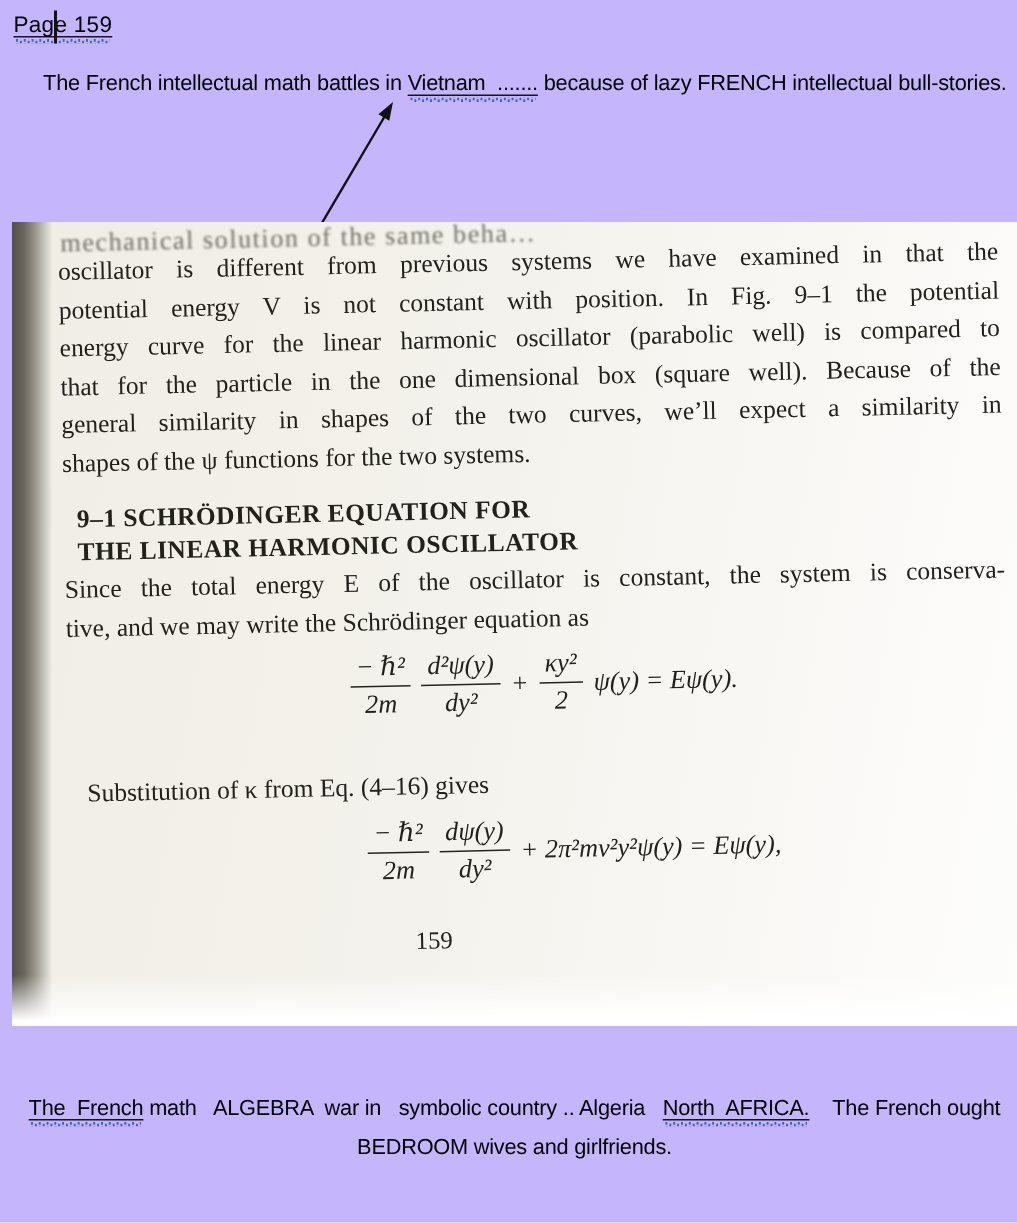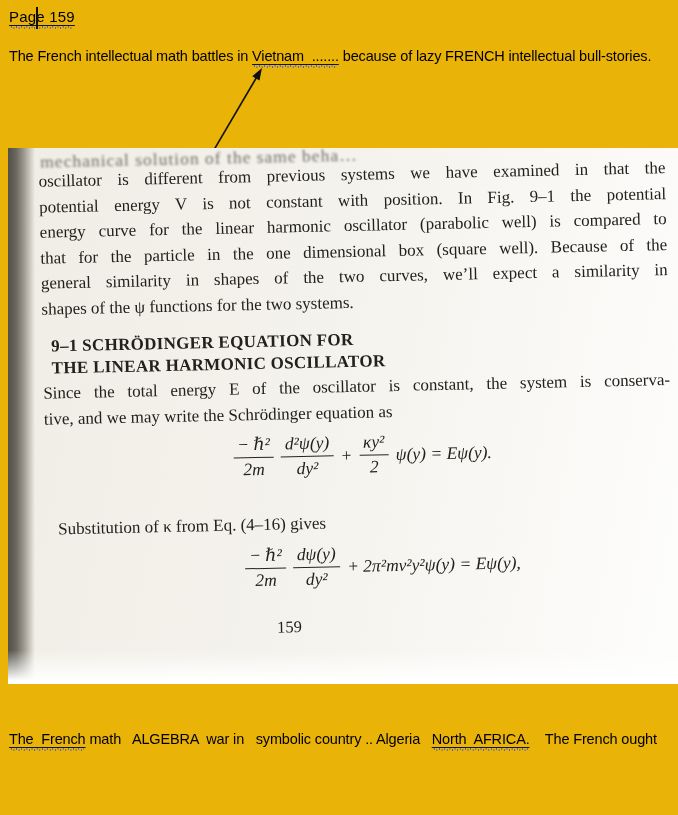--- a/index.html
+++ b/index.html
@@ -1,24 +1,24 @@
 <!DOCTYPE html>
 <html><head>
 <meta charset="utf-8">
 <style>
   html,body{margin:0;padding:0;background:#fff;}
-  .page{position:relative;width:678px;height:815px;background:#eab308;overflow:hidden;
+  .page{position:relative;width:678px;height:815px;background:#c4b5fd;overflow:hidden;
         font-family:"Liberation Sans","DejaVu Sans",sans-serif;color:#000;}
 
   
   .title{position:absolute;left:9px;top:8px;font-size:15px;letter-spacing:.2px;width:fit-content;}
   .caret{position:absolute;left:36px;top:7px;width:1.6px;height:22px;background:#111;}
-  .intro{position:absolute;left:9px;top:48px;width:662px;margin:0;font-size:14.5px;letter-spacing:-.15px;white-space:pre;}
+  .intro{position:absolute;left:9px;top:48px;width:662px;margin:0;font-size:14.5px;letter-spacing:-.15px;white-space:pre;text-align:right;}
   .outro{position:absolute;left:9px;top:727px;width:668px;font-size:14.5px;letter-spacing:-.15px;}
-  .oline{white-space:pre;height:25.5px;line-height:25.5px;}
+  .oline{white-space:pre;height:25.5px;line-height:25.5px;text-align:center;}
 
   
   .uw{position:relative;text-decoration:underline;text-decoration-thickness:1.1px;
       text-decoration-color:#15151a;text-underline-offset:2.5px;}
   .uw::after{content:"";position:absolute;left:1px;right:2px;bottom:-4.5px;height:3.4px;
       background-image:
         radial-gradient(circle 1.15px at 1.3px 1px,#3a5cd8 78%,rgba(58,92,216,0) 82%),
         radial-gradient(circle 1.15px at 1.3px 2.3px,#3a5cd8 78%,rgba(58,92,216,0) 82%);
       background-size:5.2px 3.4px,5.2px 3.4px;
       background-position:0 0,2.6px 0;background-repeat:repeat-x;}
@@ -129,15 +129,16 @@
       </div>
 
       <div class="pagenum">159</div>
     </div>
 
     <div class="scan-fade"></div>
   </div>
 
   <div class="outro">
     <div class="oline"><span class="uw">The  French</span><span> math   ALGEBRA  war in   symbolic country .. Algeria   </span><span class="uw">North  AFRICA.</span><span>    The French ought</span></div>
+    <div class="oline"><span>BEDROOM wives and girlfriends.</span></div>
   </div>
 
 </div>
 
 </body></html>

